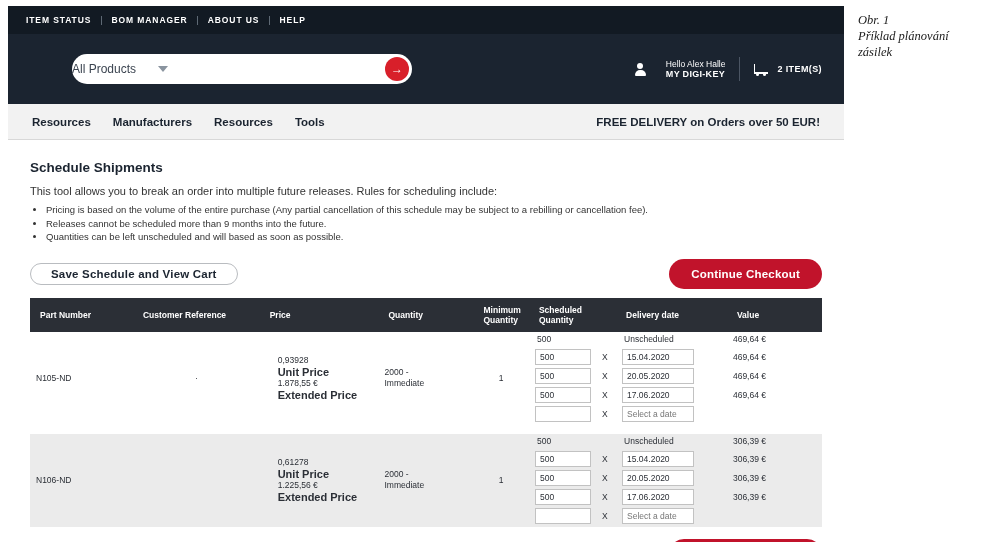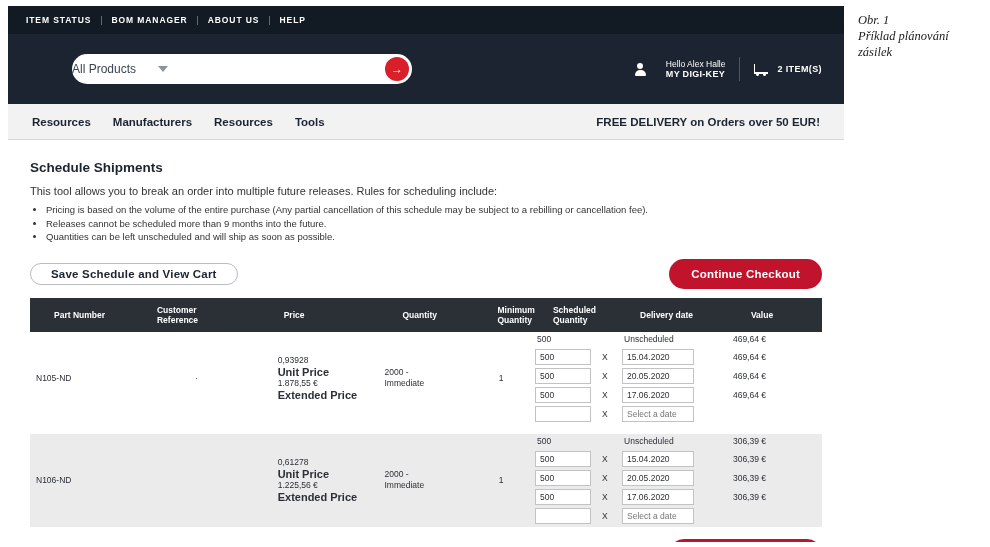--- a/index.html
+++ b/index.html
@@ -152,21 +152,21 @@
   .btn-red {
     border: none; background:#c1132b; border-radius: 18px;
     padding: 9px 22px; font-size: 11.5px; font-weight: bold; color:#fff;
     cursor:pointer; letter-spacing:.2px;
   }
 
   
   table.sched { width: 100%; border-collapse: collapse; table-layout: fixed; }
   table.sched thead th {
     background:#2b2f36; color:#fff; font-size: 8.5px; font-weight: bold;
-    text-align: left; padding: 7px 24px; vertical-align: middle; line-height: 10px;
+    text-align: left; padding: 7px 10px; vertical-align: middle; line-height: 10px;
   }
   .col-part { width: 13%; }
   .col-ref  { width: 16%; }
   .col-price{ width: 15%; }
   .col-qty  { width: 12%; }
   .col-minq { width: 7%;  }
   .col-schq { width: 11%; }
   .col-date { width: 14%; }
   .col-val  { width: 12%; }
 
@@ -270,21 +270,21 @@
       </div>
       <div class="nav-promo">FREE DELIVERY on Orders over 50 EUR!</div>
     </div>
 
     <div class="body">
       <div class="h1">Schedule Shipments</div>
       <div class="lead">This tool allows you to break an order into multiple future releases. Rules for scheduling include:</div>
       <ul class="rules">
         <li>Pricing is based on the volume of the entire purchase (Any partial cancellation of this schedule may be subject to a rebilling or cancellation fee).</li>
         <li>Releases cannot be scheduled more than 9 months into the future.</li>
-        <li>Quantities can be left unscheduled and will ship as soon as possible.</li>
+        <li>Quantities can be left unscheduled and will based as soon as possible.</li>
       </ul>
 
       <div class="btnrow">
         <button class="btn-outline">Save Schedule and View Cart</button>
         <button class="btn-red">Continue Checkout</button>
       </div>
 
       <table class="sched">
         <colgroup>
           <col class="col-part">

